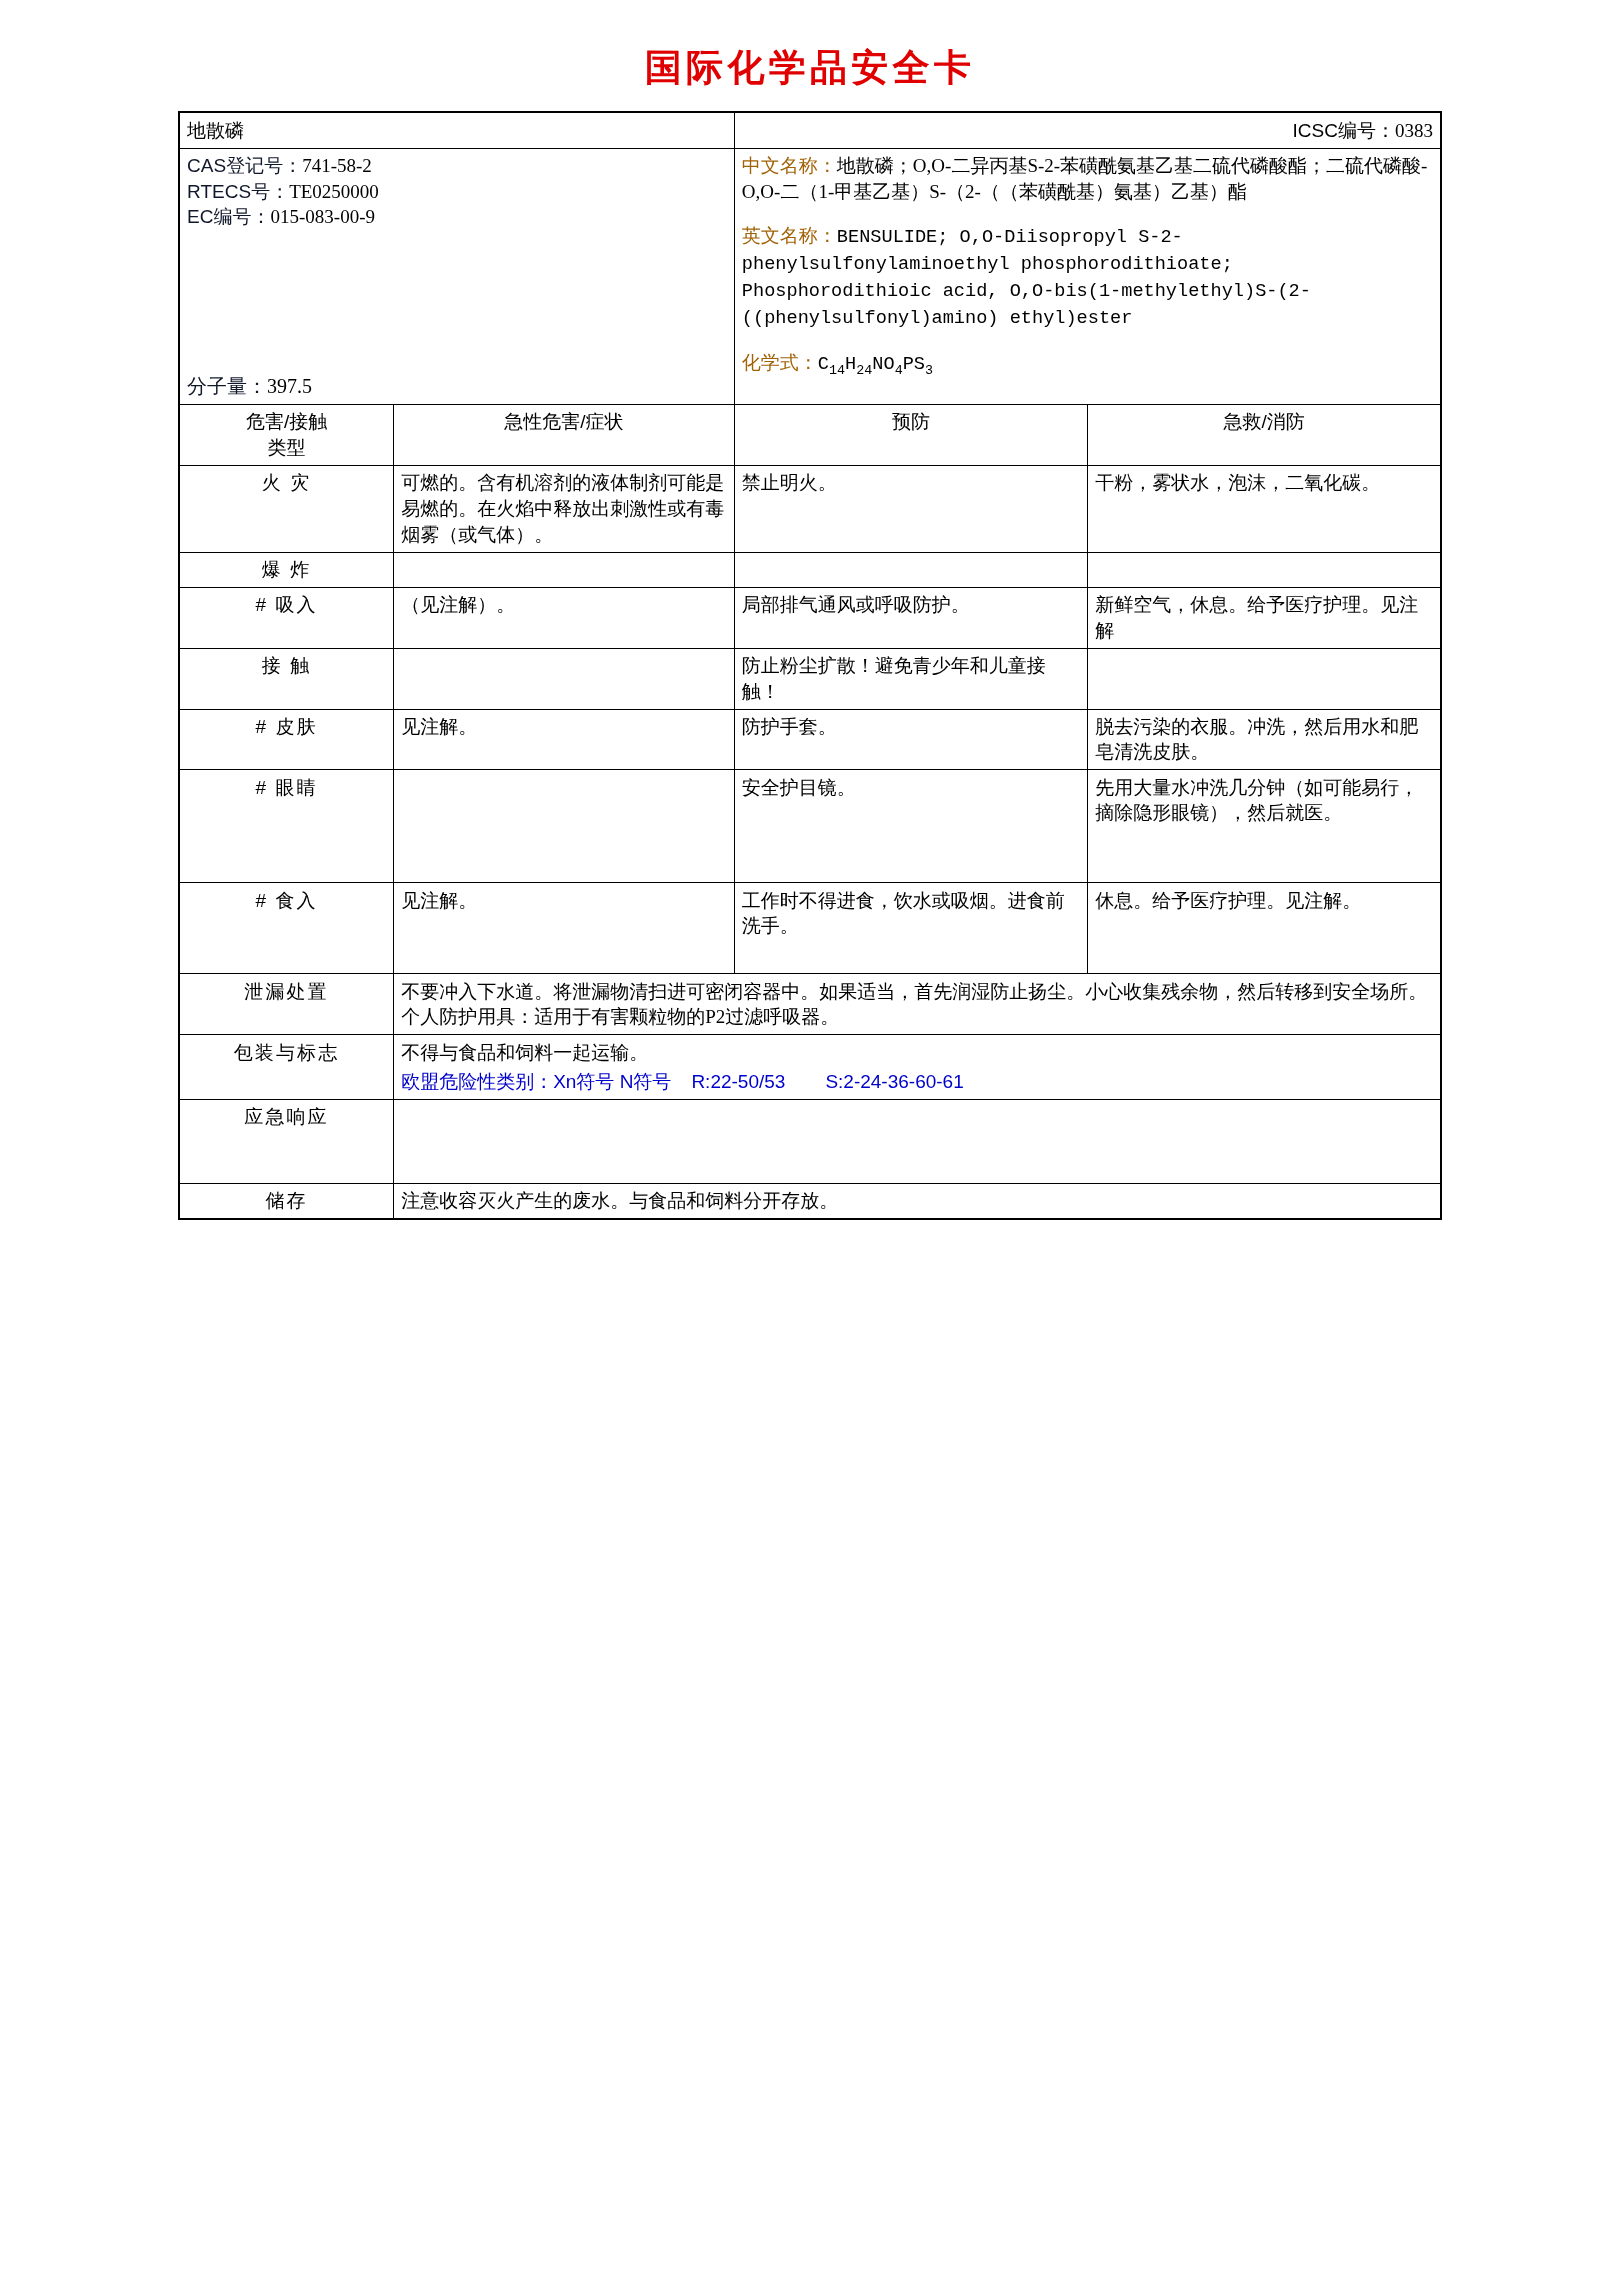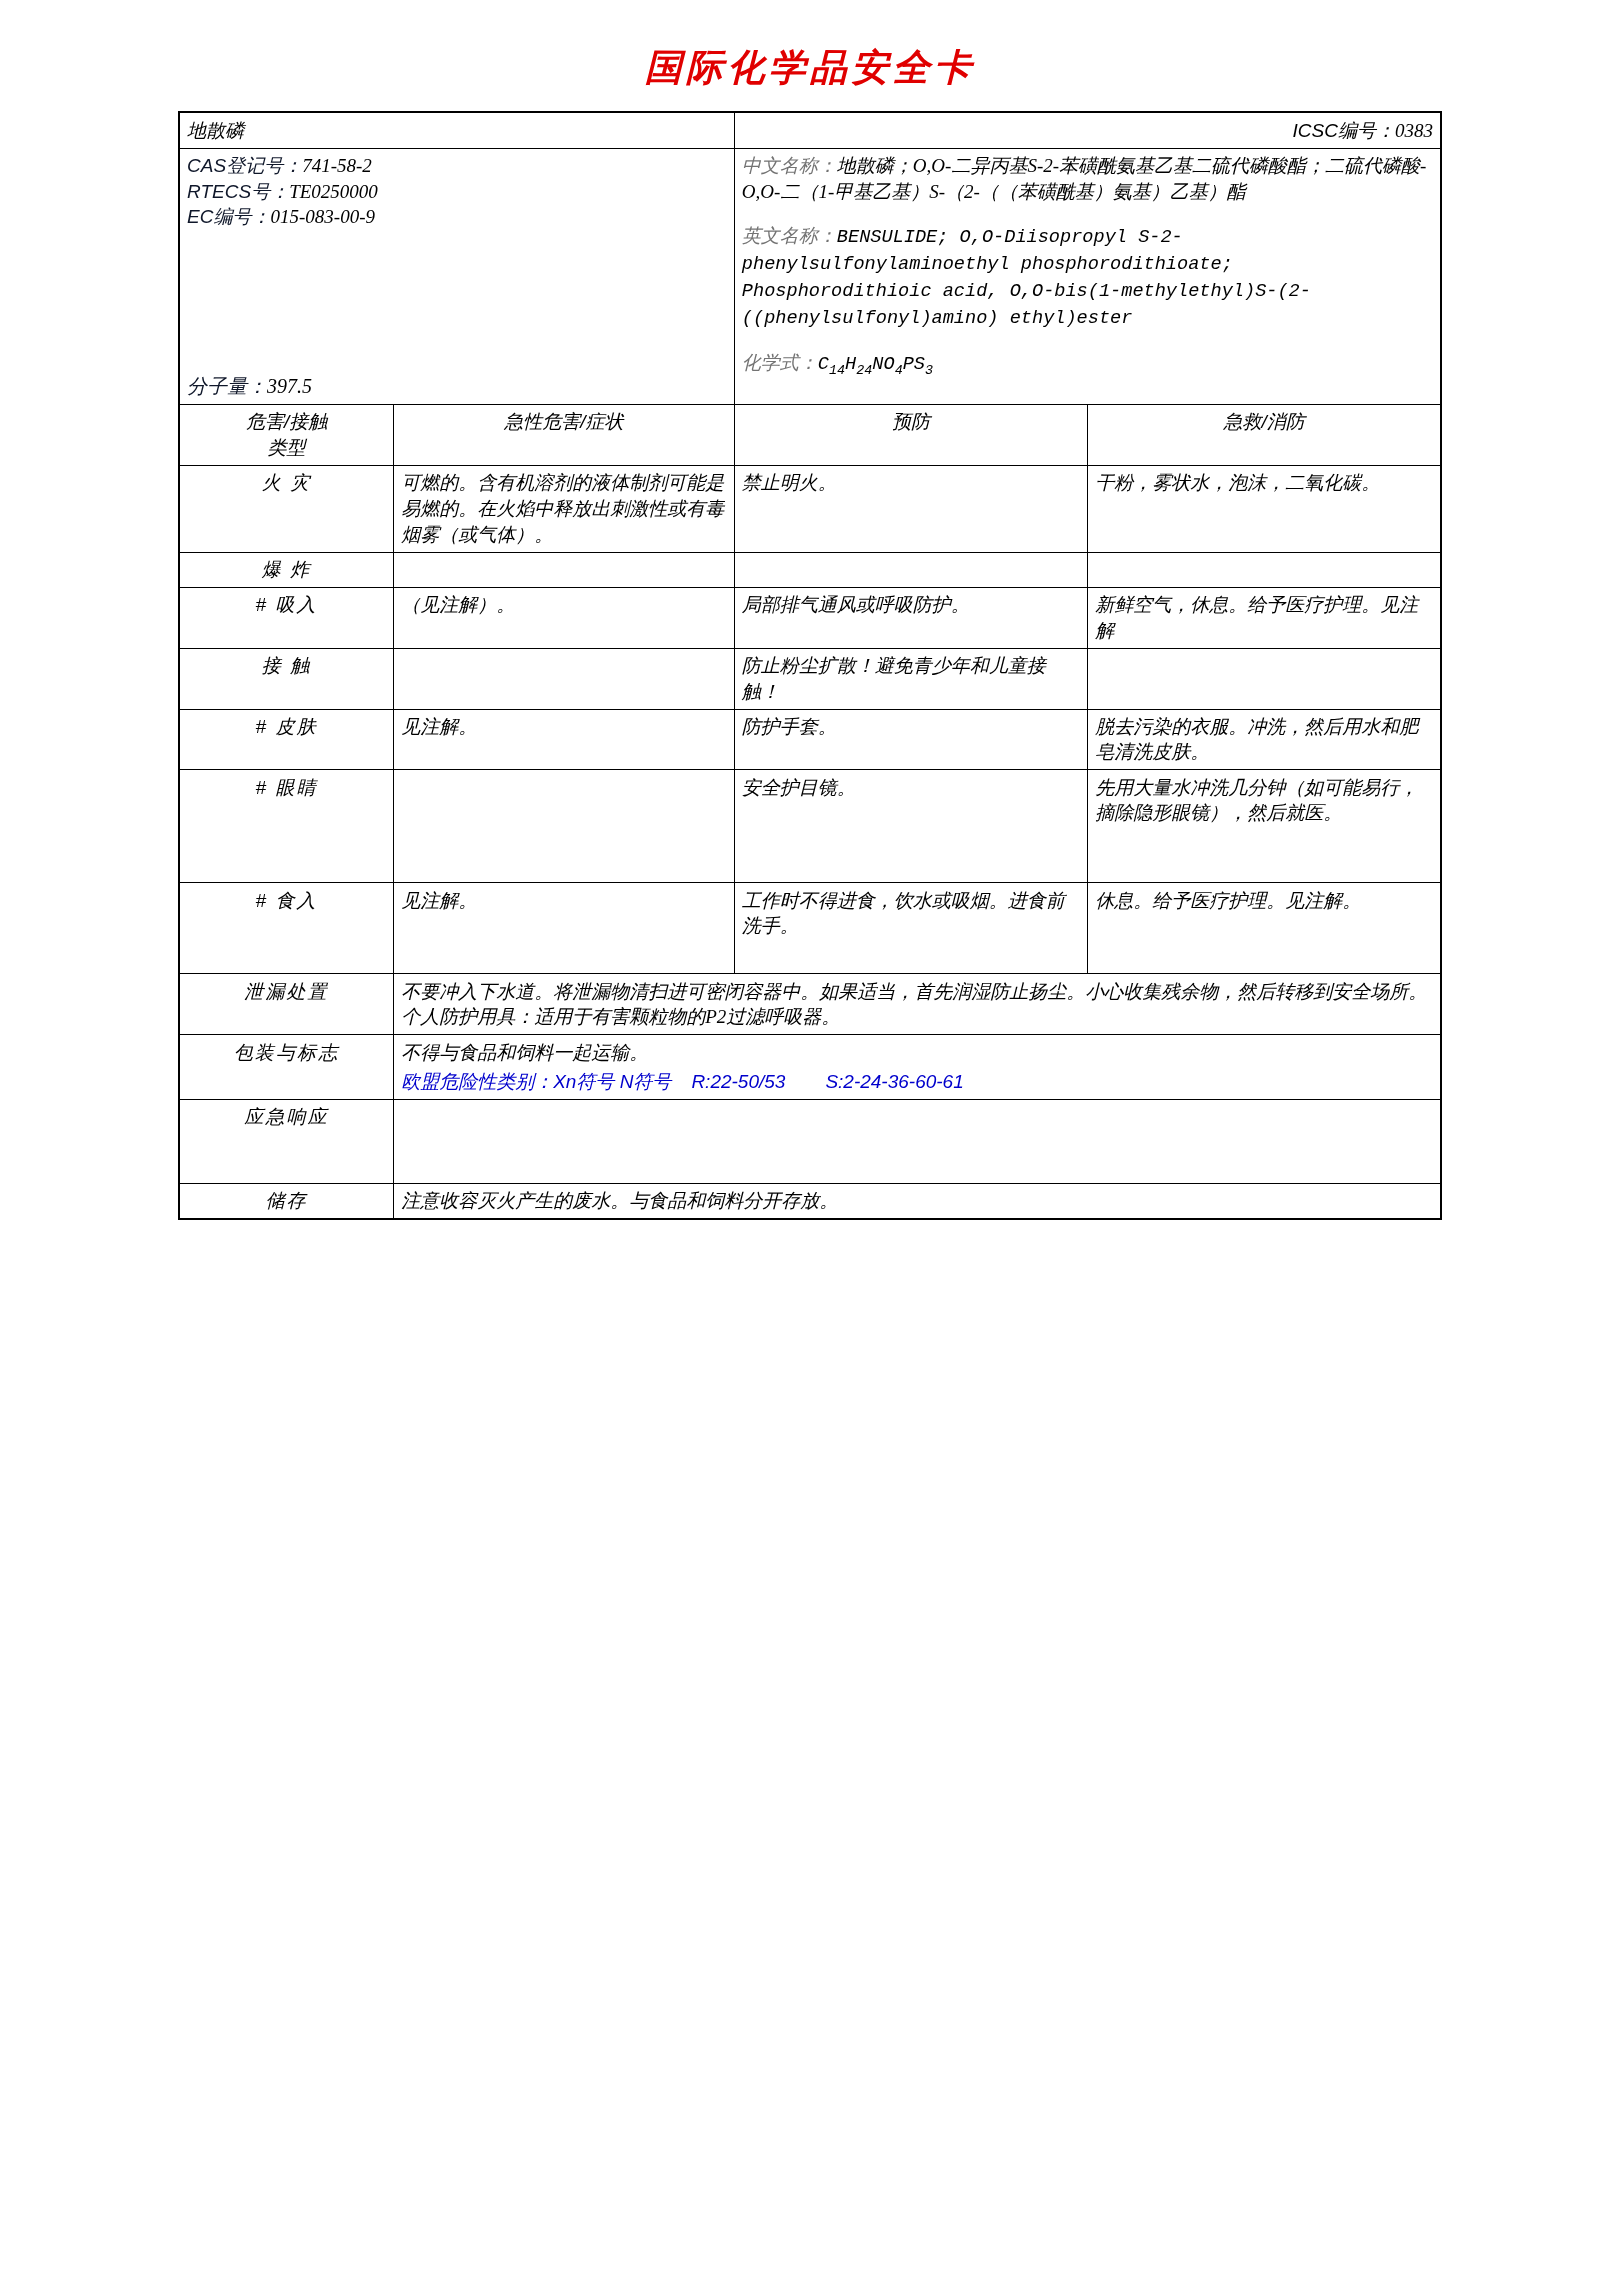--- a/index.html
+++ b/index.html
@@ -8,21 +8,20 @@
     background: #ffffff;
   }
   body {
     width: 1620px;
     font-family: "Liberation Serif", serif;
   }
   .page {
     width: 1620px;
     box-sizing: border-box;
     padding: 28.5px 178px 43px 178px;
-    font-style: italic;
   }
   .doc-title {
     text-align: center;
     color: #e00000;
     font-family: "Liberation Sans", sans-serif;
     font-weight: bold;
     font-size: 37px;
     letter-spacing: 4.3px;
     margin: 14.3px 0 18.6px 0;
   }
@@ -70,21 +69,21 @@
   .idblock {
     font-size: 20px;
     line-height: 1.55;
   }
   .idblock .k {
     color: #0f172a;
     font-family: "Liberation Sans", sans-serif;
   }
   .namesblock { font-size: 20px; line-height: 1.45; }
   .namesblock .k {
-    color: #737373;
+    color: #a16207;
     font-family: "Liberation Sans", sans-serif;
   }
   .en {
     font-family: "Liberation Mono", monospace;
     font-size: 18.6px;
   }
   .spacer { height: 18.6px; }
   sub { font-size: 0.72em; }
   .mw { font-size: 20px; }
   .cell-text { font-size: 19px; line-height: 1.38; }

